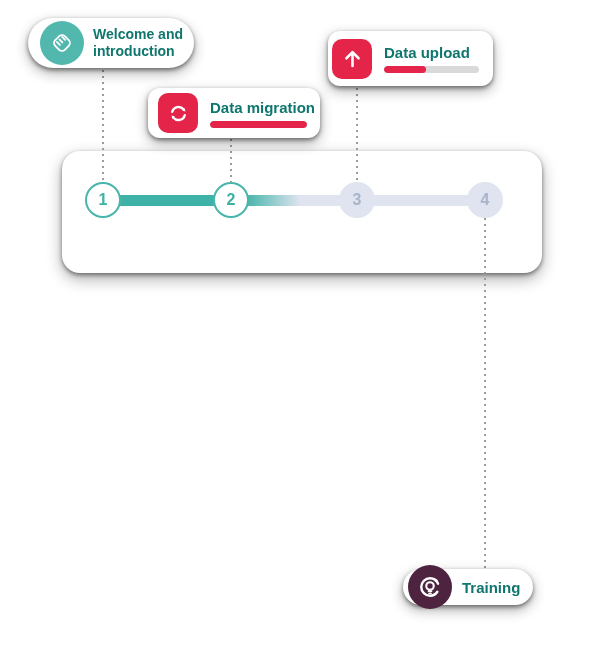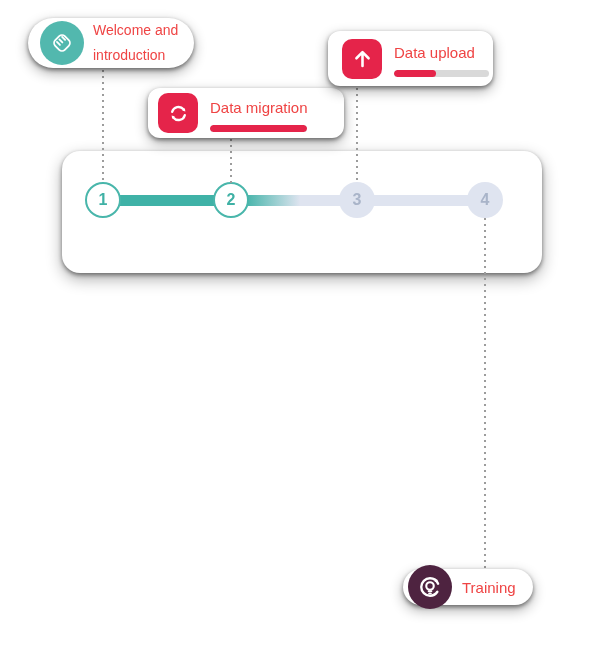--- a/index.html
+++ b/index.html
@@ -39,27 +39,27 @@
   .step.todo { background:#dfe4f0; border:none; color:#a9b4c9; }
   #step-1 { left:23px; }  #step-2 { left:151px; }
   #step-3 { left:277px; } #step-4 { left:405px; }
 
   
   .chip {
     position:absolute; background:#fff; z-index:3;
     display:flex; align-items:center;
     box-shadow:0 2px 4px rgba(0,0,0,.45), 0 5px 13px rgba(0,0,0,.32);
   }
-  .chip .label { color:#ef4444; font-weight:400; font-size:14px; line-height:25px; }
+  .chip .label { color:#0f766e; font-weight:700; font-size:14px; line-height:17px; }
 
   #card-welcome { left:28px; top:18px; width:166px; height:50px; border-radius:25px; padding-left:12px; }
   #card-welcome .label { margin-left:9px; width:104px; }
 
-  #card-migration { left:148px; top:88px; width:196px; height:50px; border-radius:12px; padding-left:10px; }
-  #card-upload    { left:328px; top:31px; width:165px; height:55px; border-radius:12px; padding-left:14px; }
+  #card-migration { left:148px; top:88px; width:172px; height:50px; border-radius:12px; padding-left:10px; }
+  #card-upload    { left:328px; top:31px; width:165px; height:55px; border-radius:12px; padding-left:4px; }
   .chip .col { margin-left:12px; display:flex; flex-direction:column; }
   .chip .col .label { margin:0 0 5px 0; font-size:15px; }
 
   #card-training { left:403px; top:569px; width:130px; height:36px; border-radius:24px; padding-left:5px; }
   #card-training .label { margin-left:10px; font-size:15px; }
 
   
   .icon-circle {
     width:44px; height:44px; border-radius:50%; flex:0 0 auto;
     display:flex; align-items:center; justify-content:center;

